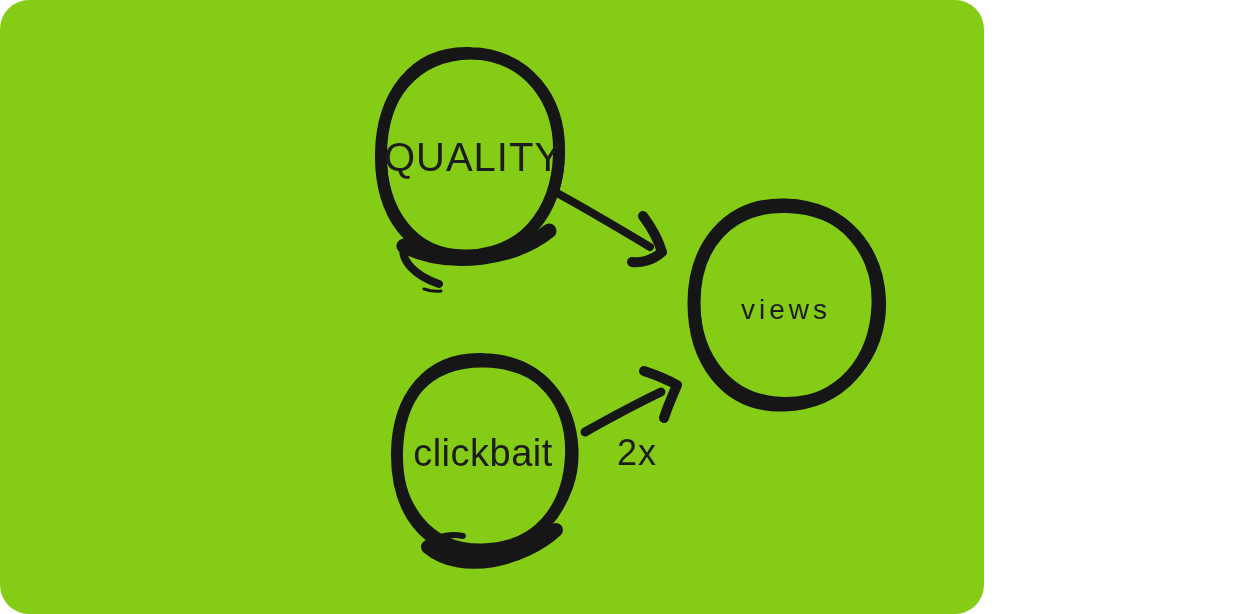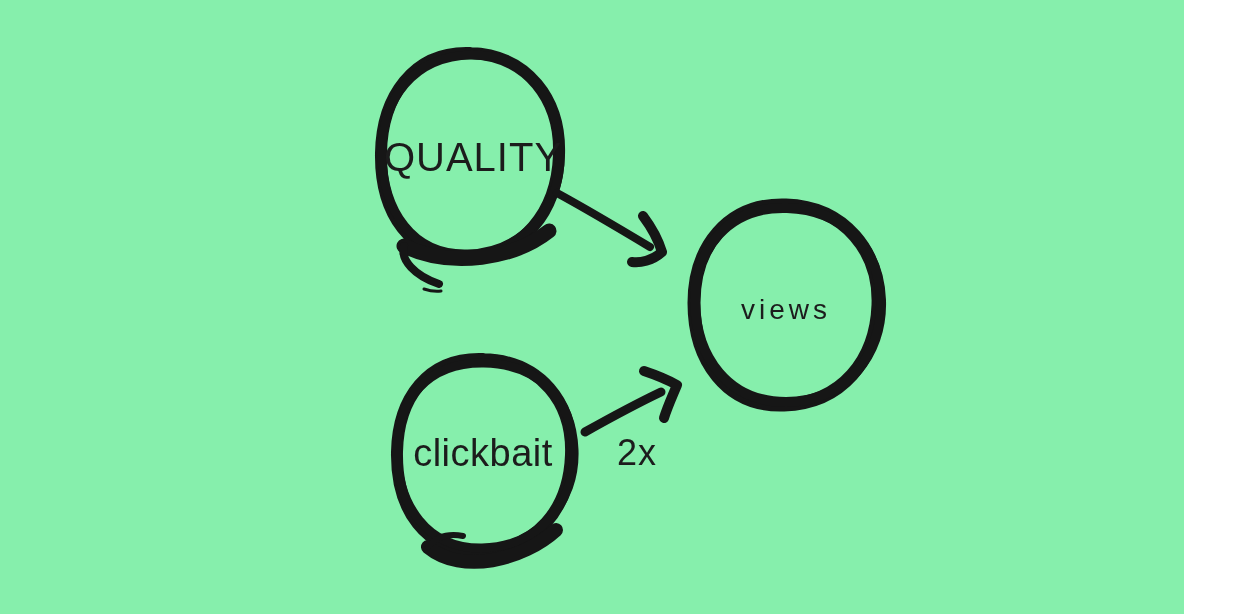--- a/index.html
+++ b/index.html
@@ -2,25 +2,26 @@
 <html><head>
 <meta charset="utf-8">
 <style>
   html, body {
     margin: 0;
     padding: 0;
     background: #ffffff;
   }
   .canvas {
     position: relative;
-    width: 1184px;
+    width: 984px;
     height: 614px;
-    background: #86efac;
+    background: #84cc16;
     overflow: hidden;
     font-family: "Liberation Sans", sans-serif;
+    border-radius: 29px;
   }
   svg { display: block; }
   .ink-stroke {
     fill: none;
     stroke: #161616;
     stroke-linecap: round;
     stroke-linejoin: round;
   }
   .node-label {
     fill: #1c1c1c;

